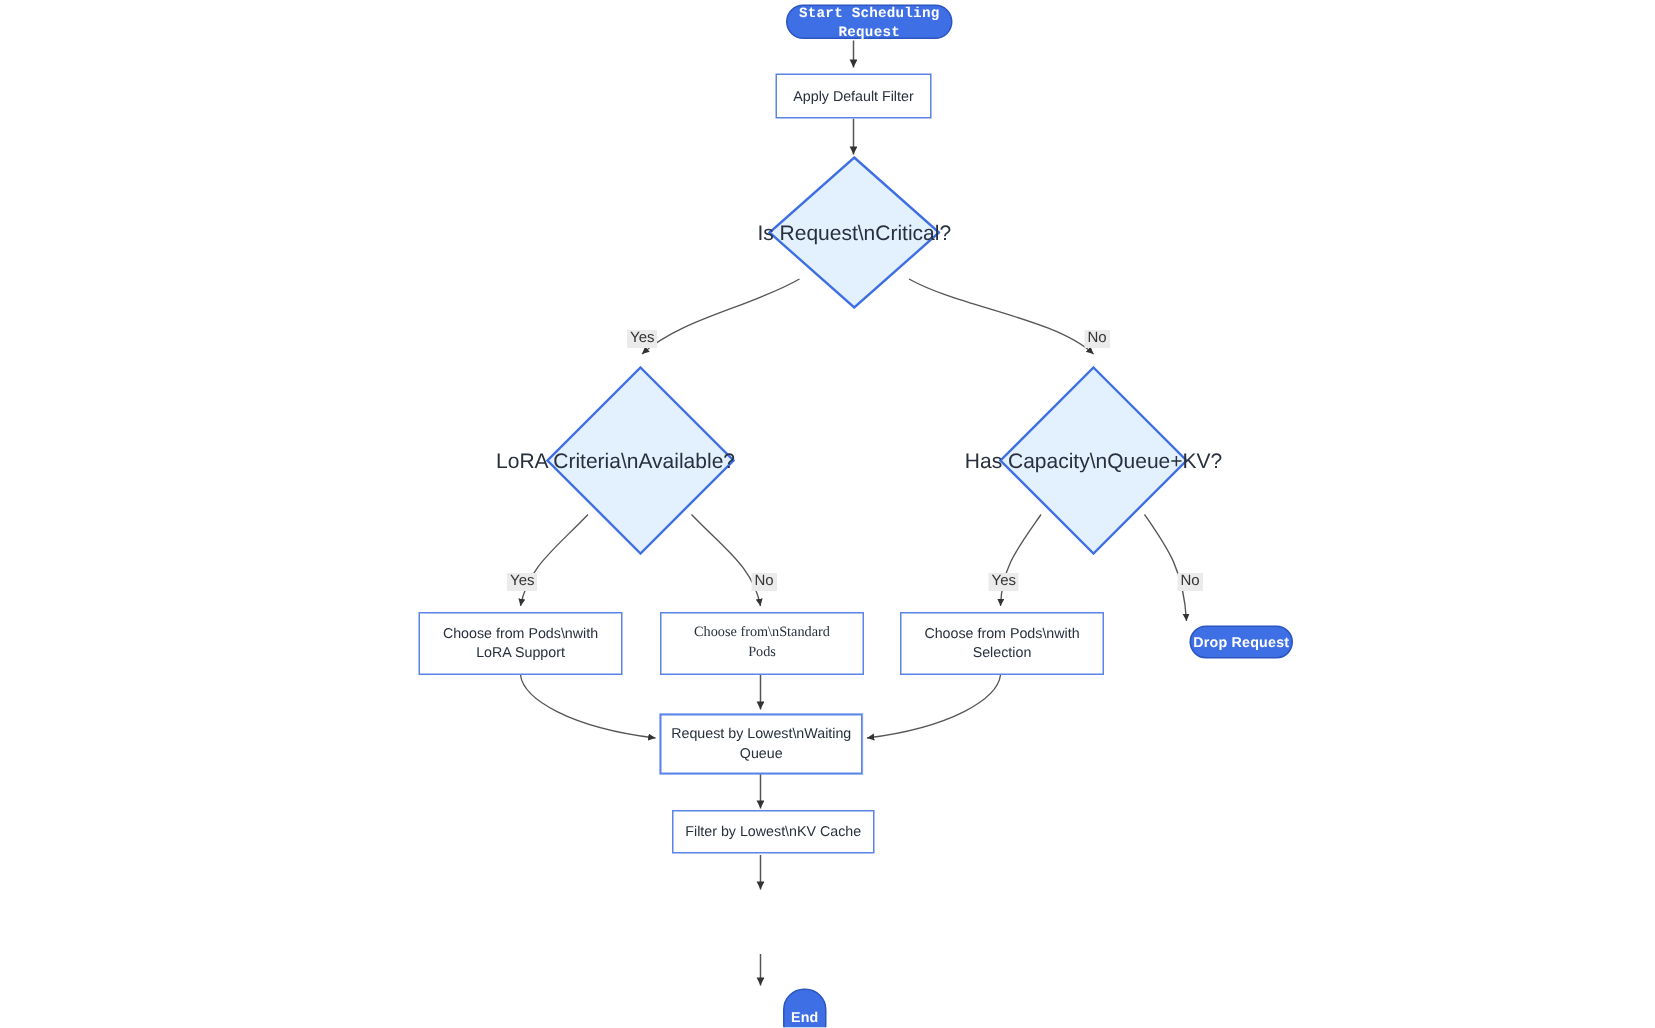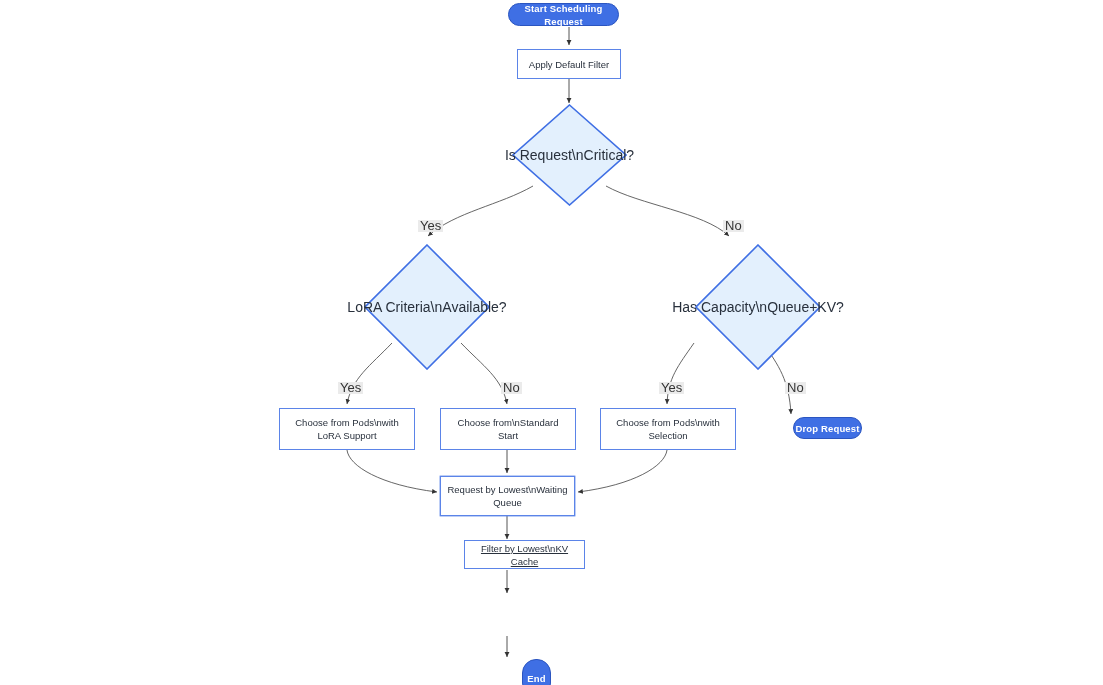--- a/index.html
+++ b/index.html
@@ -73,21 +73,21 @@
     z-index: 2;
     font-size: 14px;
     color: #28303c;
     white-space: nowrap;
   }
   
   .edge-label {
     position: absolute;
     background: #ebebeb;
     color: #333333;
-    font-size: 13px;
+    font-size: 10px;
     padding: 1px 2px;
     line-height: 10px;
     white-space: nowrap;
   }
   .nline { display: block; }
 </style>
 </head>
 <body>
 
 <div id="flowchart-canvas">
@@ -121,60 +121,60 @@
 
     <path d="M667,450 C665,466 634,485 578,492" fill="none" stroke="#555555" stroke-width="0.9" marker-end="url(#arrowhead)"></path>
 
     <path d="M507,516 L507,539" fill="none" stroke="#555555" stroke-width="1" marker-end="url(#arrowhead)"></path>
 
     <path d="M507,570 L507,593" fill="none" stroke="#555555" stroke-width="1" marker-end="url(#arrowhead)"></path>
 
     <path d="M507,636 L507,657" fill="none" stroke="#555555" stroke-width="1" marker-end="url(#arrowhead)"></path>
   </svg>
 
-  <div class="node node-terminal" style="left:508px; top:3px; width:111px; height:23px;">
+  <div class="node node-terminal" style="left:524px; top:3px; width:111px; height:23px;font-family:Liberation Mono, monospace;">
     <span>Start Scheduling Request</span>
   </div>
 
   <div class="node node-process" style="left:517px; top:49px; width:104px; height:30px;">
     <span>Apply Default Filter</span>
   </div>
 
   <div class="node node-decision" style="left:512px; top:104px; width:115px; height:102px;">
     <svg class="diamond-shape" viewBox="0 0 115 102" preserveAspectRatio="none">
       <polygon points="57.5,1 114,51 57.5,101 1,51" fill="#e3f0fd" stroke="#3f6fe4" stroke-width="1.6"></polygon>
     </svg>
     <span class="diamond-label">Is Request\nCritical?</span>
   </div>
 
-  <div class="node node-decision" style="left:364px; top:244px; width:126px; height:126px;">
+  <div class="node node-decision" style="left:364px; top:244px; width:126px; height:126px;justify-content:flex-end;">
     <svg class="diamond-shape" viewBox="0 0 126 126" preserveAspectRatio="none">
       <polygon points="63,1 125,63 63,125 1,63" fill="#e3f0fd" stroke="#3f6fe4" stroke-width="1.6"></polygon>
     </svg>
     <span class="diamond-label">LoRA Criteria\nAvailable?</span>
   </div>
 
-  <div class="node node-decision" style="left:695px; top:244px; width:126px; height:126px;text-align:right;">
+  <div class="node node-decision" style="left:666px; top:244px; width:126px; height:126px;text-align:right;">
     <svg class="diamond-shape" viewBox="0 0 126 126" preserveAspectRatio="none">
       <polygon points="63,1 125,63 63,125 1,63" fill="#e3f0fd" stroke="#3f6fe4" stroke-width="1.6"></polygon>
     </svg>
     <span class="diamond-label">Has Capacity\nQueue+KV?</span>
   </div>
 
   <div class="node node-process" style="left:279px; top:408px; width:136px; height:42px;">
     <span>
       <span class="nline">Choose from Pods\nwith</span>
       <span class="nline">LoRA Support</span>
     </span>
   </div>
 
-  <div class="node node-process" style="left:440px; top:408px; width:136px; height:42px;">
+  <div class="node node-process" style="left:440px; top:408px; width:136px; height:42px;font-family:Liberation Serif, serif;">
     <span>
       <span class="nline">Choose from\nStandard</span>
-      <span class="nline">Start</span>
+      <span class="nline">Pods</span>
     </span>
   </div>
 
   <div class="node node-process" style="left:600px; top:408px; width:136px; height:42px;">
     <span>
       <span class="nline">Choose from Pods\nwith</span>
       <span class="nline">Selection</span>
     </span>
   </div>
 
@@ -182,21 +182,21 @@
     <span>Drop Request</span>
   </div>
 
   <div class="node node-process emphasis" style="left:440px; top:476px; width:135px; height:40px;">
     <span>
       <span class="nline">Request by Lowest\nWaiting</span>
       <span class="nline">Queue</span>
     </span>
   </div>
 
-  <div class="node node-process" style="left:464px; top:540px; width:121px; height:29px;text-decoration:underline;">
+  <div class="node node-process" style="left:448px; top:540px; width:135px; height:29px;">
     <span>Filter by Lowest\nKV Cache</span>
   </div>
 
 
   <div class="node node-terminal" style="left:522px; top:659px; width:29px; height:38px;">
     <span>End</span>
   </div>
 
   <div class="edge-label" style="left:418px; top:220px;">
     <span>Yes</span>

